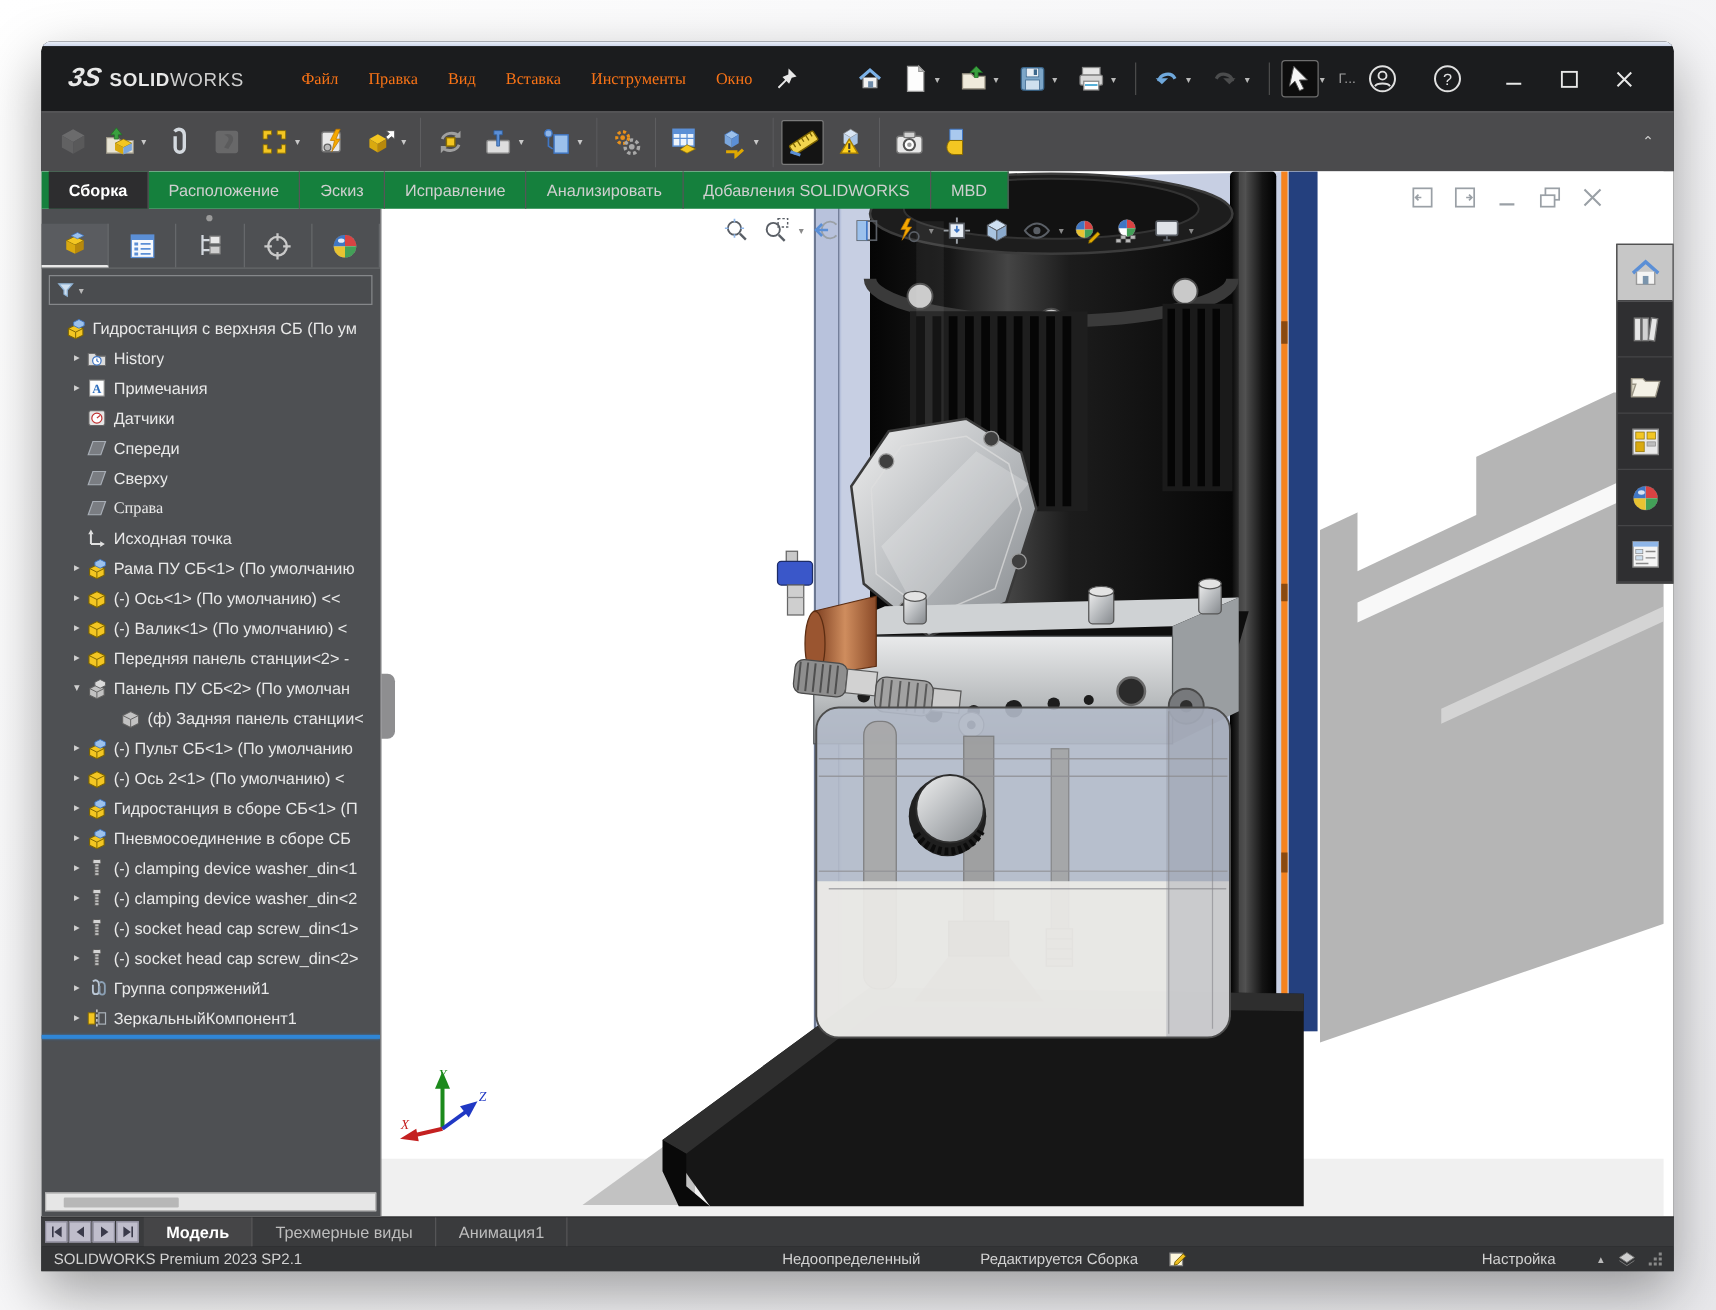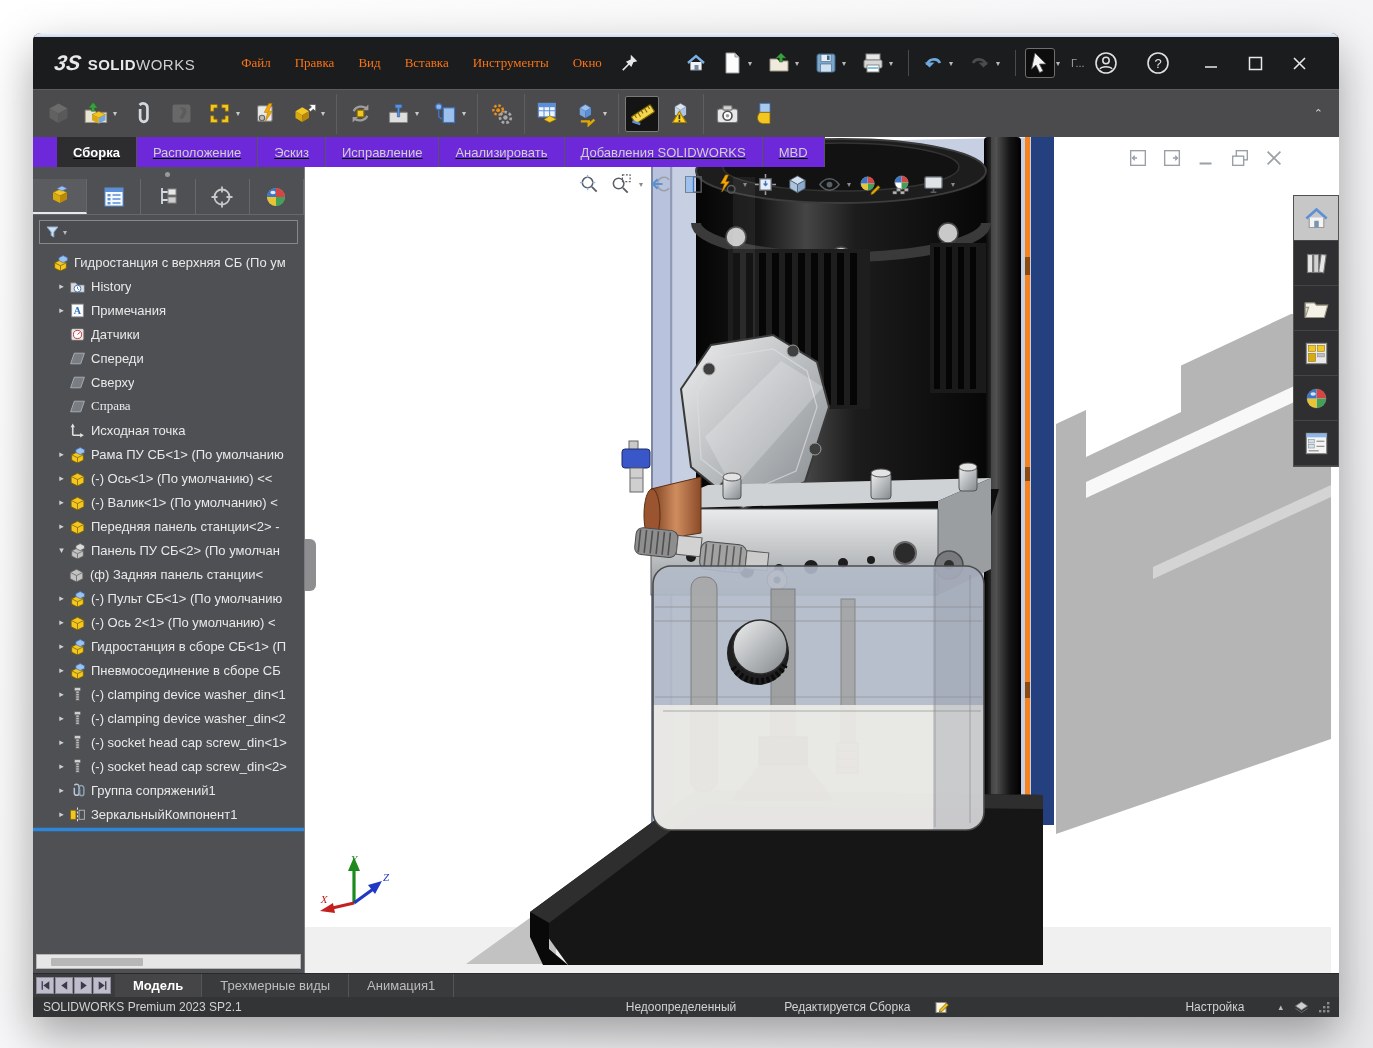--- a/index.html
+++ b/index.html
@@ -33,21 +33,21 @@
   .ribbon{height:48px;background:#4b4b4d;border-top:1px solid #5c5c5e;display:flex;align-items:center;padding-left:6px;}
   .rsep{width:1px;height:40px;background:#3b3b3d;border-right:1px solid #5e5e60;margin:0 4px;}
   .rtool{display:flex;align-items:center;margin:0 2px;}
   .rbtn{width:34px;height:36px;display:flex;align-items:center;justify-content:center;border-radius:2px;}
   .rbtn.sel{background:#141414;border:1px solid #7a7a7a;}
   .rbtn.dis{opacity:.35;filter:grayscale(1);}
   .rcaret{color:#c9c9c9;font-size:8px;width:9px;}
   .ribbon .collapse{margin-left:auto;margin-right:16px;color:#cfcfcf;font-size:11px;}
   
   .main{position:relative;height:836px;background:#ffffff;overflow:hidden;}
-  .tabstrip{position:absolute;left:0;top:0;height:30px;background:#6d28d9;display:flex;align-items:stretch;z-index:30;padding-left:24px;text-decoration:underline;}
+  .tabstrip{position:absolute;left:0;top:0;height:30px;background:#15803d;display:flex;align-items:stretch;z-index:30;padding-left:6px;}
   .ctab{display:flex;align-items:center;padding:0 16px;font-size:13px;color:#cfcfcf;border-right:1px solid #565658;white-space:nowrap;}
   .ctab.active{background:#2d2d2f;color:#ffffff;font-weight:bold;}
   .viewport-svg{position:absolute;left:0;top:0;z-index:1;}
   
   .fpanel{position:absolute;left:0;top:30px;bottom:0;width:272px;background:#4e5053;z-index:20;
     border-right:1px solid #7c7c7e;display:flex;flex-direction:column;}
   .fpanel .grip-dot{position:absolute;left:132px;top:5px;width:5px;height:5px;border-radius:50%;background:#9a9a9a;}
   .ptabs{display:flex;height:36px;margin-top:12px;border-bottom:1px solid #66686b;}
   .ptab{flex:1;display:flex;align-items:center;justify-content:center;border-right:1px solid #66686b;}
   .ptab.active{background:#5a5c60;border-bottom:2px solid #e8e8e8;}
@@ -879,21 +879,21 @@
           <div class="trow" style="padding-left: 21px;">
             <span class="arr">▾</span>
             <span class="ticn"><svg width="17" height="17" viewBox="0 0 16 16">
                 <path d="M8 5.5l5.5 2.8v5L8 16l-5.5-2.7v-5z" fill="#c2c2c2" stroke="#5f5f5f" stroke-width=".8"></path>
                 <path d="M2.5 8.3L8 11l5.5-2.7" fill="none" stroke="#5f5f5f" stroke-width=".7"></path>
                 <path d="M8 11v5" stroke="#5f5f5f" stroke-width=".7"></path>
                 <path d="M10.5 1.5l4 2v2.6l-4 2-4-2V3.5z" fill="#dadada" stroke="#5f5f5f" stroke-width=".7"></path>
               </svg></span>
             <span class="lbl">Панель ПУ СБ&lt;2&gt; (По умолчан</span>
           </div>
-          <div class="trow" style="padding-left: 20px;">
+          <div class="trow" style="padding-left: 48px;">
             <span class="arr"></span>
             <span class="ticn"><svg width="17" height="17" viewBox="0 0 16 16">
                 <path d="M8 3l6 3v6l-6 3-6-3V6z" fill="#c2c2c2" stroke="#5f5f5f" stroke-width=".8"></path>
                 <path d="M2 6l6 3 6-3" fill="none" stroke="#5f5f5f" stroke-width=".7"></path>
                 <path d="M8 9v6" stroke="#5f5f5f" stroke-width=".7"></path>
               </svg></span>
             <span class="lbl">(ф) Задняя панель станции&lt;</span>
           </div>
           <div class="trow" style="padding-left: 21px;">
             <span class="arr">▸</span>

